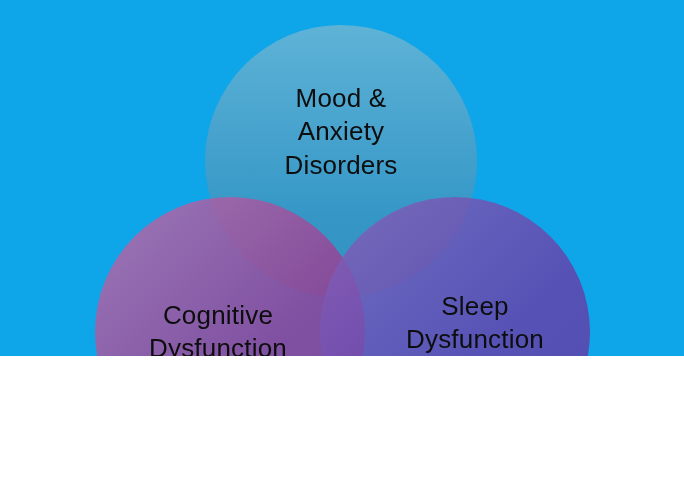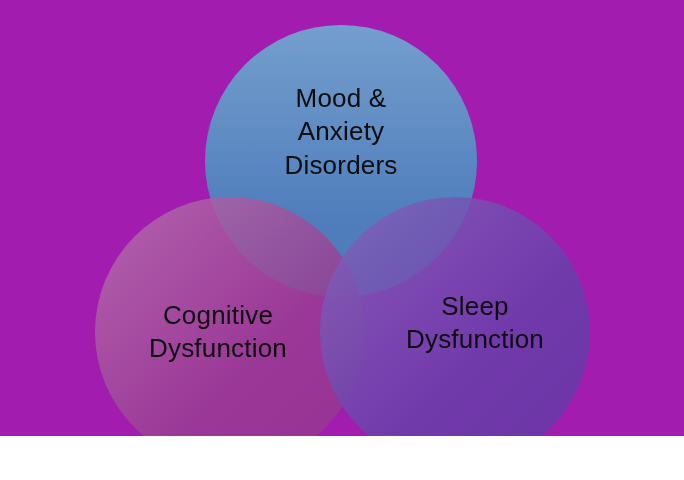--- a/index.html
+++ b/index.html
@@ -4,22 +4,22 @@
 <style>
   html, body {
     margin: 0;
     padding: 0;
     background: #ffffff;
     font-family: "Liberation Sans", sans-serif;
   }
   .stage {
     position: relative;
     width: 684px;
-    height: 436px;
-    background: #a21caf;
+    height: 356px;
+    background: #0ea5e9;
     overflow: hidden;
   }
   .circle {
     position: absolute;
     border-radius: 50%;
   }
   .circle-top {
     left: 205px;
     top: 25px;
     width: 272px;

